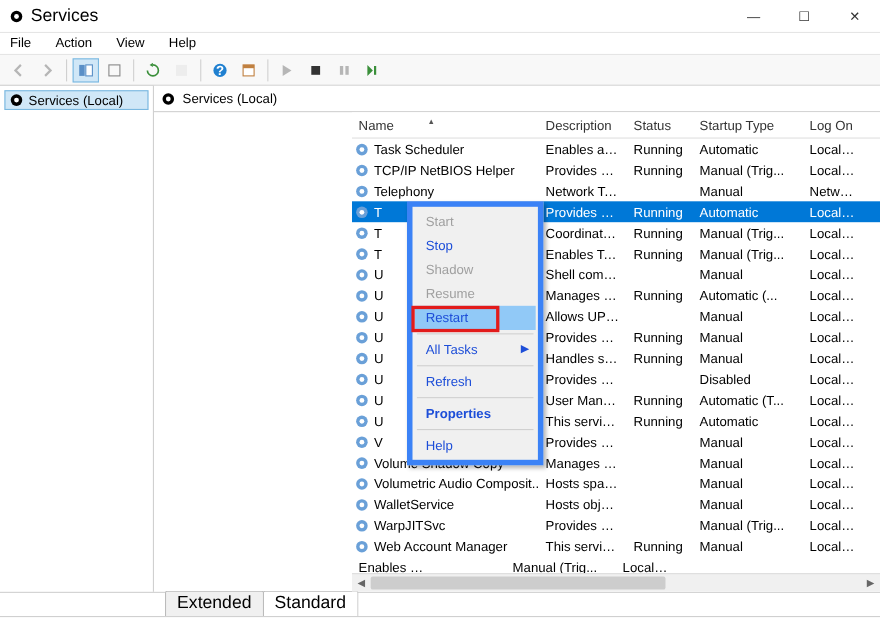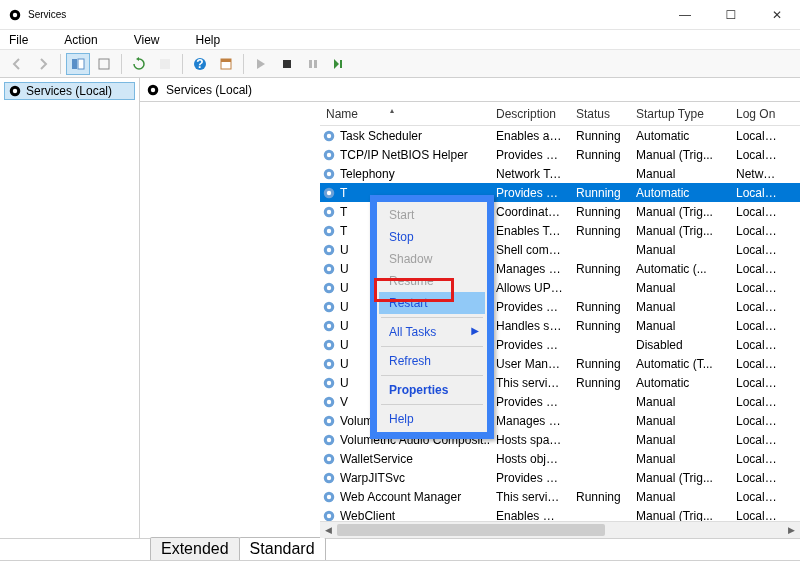--- a/index.html
+++ b/index.html
@@ -1,22 +1,22 @@
 <!DOCTYPE html>
 <html><head>
 <meta charset="utf-8">
 <style>
 * { box-sizing: border-box; margin: 0; padding: 0; font-family: "Segoe UI", Tahoma, sans-serif; font-size: 12px; }
 body { background: #fff; width: 800px; height: 566px; overflow: hidden; position: relative; }
 .title-bar { height: 30px; display: flex; align-items: center; padding-left: 8px; border-bottom: 1px solid #e5e5e5; }
 .title-bar .icon { margin-right: 6px; }
-.title-bar .title { flex: 1; font-size: 10px; }
+.title-bar .title { flex: 1; font-size: 16px; }
 .win-controls { display: flex; }
 .win-btn { width: 46px; height: 30px; display: flex; align-items: center; justify-content: center; color: #333; }
-.menu-bar { height: 20px; display: flex; align-items: center; padding-left: 5px; gap: 28px; border-bottom: 1px solid #e5e5e5; }
+.menu-bar { height: 20px; display: flex; padding-left: 5px; gap: 14px; border-bottom: 1px solid #e5e5e5; }
 .menu-item { padding: 2px 4px; }
 .toolbar { height: 28px; display: flex; align-items: center; padding-left: 5px; gap: 2px; border-bottom: 1px solid #d0d0d0; background: #f8f8f8; }
 .tool-btn { width: 24px; height: 22px; display: flex; align-items: center; justify-content: center; border: 1px solid transparent; }
 .tool-btn.disabled { opacity: 0.4; }
 .tool-sep { width: 1px; height: 20px; background: #d0d0d0; margin: 0 3px; }
 .main-area { display: flex; height: 460px; }
 .left-pane { width: 140px; border-right: 1px solid #d0d0d0; padding: 4px; }
 .left-pane .node { display: flex; align-items: center; gap: 4px; background: #d0e7f7; border: 1px solid #7ab8e0; padding: 1px 3px; }
 .right-pane { flex: 1; display: flex; flex-direction: column; position: relative; }
 .pane-header { height: 24px; display: flex; align-items: center; padding-left: 6px; gap: 6px; border-bottom: 1px solid #d0d0d0; background: #fff; }
@@ -32,21 +32,21 @@
 .sort-arrow { position: absolute; left: 70px; top: -1px; font-size: 8px; color: #555; }
 .list-body { }
 .row { display: flex; height: 19px; align-items: center; }
 .row.selected { background: #0078d7; color: #fff; }
 .row .col-name { padding-left: 2px; }
 .gear-icon { width: 14px; height: 14px; flex-shrink: 0; }
 .tabs { height: 22px; display: flex; align-items: flex-end; padding-left: 150px; border-top: 1px solid #d0d0d0; background: #fff; }
 .tab { border: 1px solid #bbb; border-bottom: none; padding: 2px 10px; background: #f0f0f0; font-size: 16px; border-radius: 2px 2px 0 0; margin-right: -1px; }
 .tab.active { background: #fff; }
 .status-bar { height: 22px; border-top: 1px solid #d0d0d0; padding: 2px 6px; font-size: 11px; color: #333; display: flex; justify-content: space-between; align-items: center; }
-.context-menu { position: absolute; left: 370px; top: 195px; width: 124px; background: #f0f0f0; border: 7px solid #3b82f6; box-shadow: 2px 2px 4px rgba(0,0,0,0.3); z-index: 100; padding: 2px; }
+.context-menu { position: absolute; left: 370px; top: 183px; width: 124px; background: #f0f0f0; border: 5px solid #3b82f6; box-shadow: 2px 2px 4px rgba(0,0,0,0.3); z-index: 100; padding: 2px; }
 .ctx-item { padding: 4px 10px; color: #1d4ed8; position: relative; }
 .ctx-item.disabled { color: #a0a0a0; }
 .ctx-item.highlighted { background: #91c9f7; }
 .ctx-item.bold { font-weight: bold; }
 .ctx-sep { height: 1px; background: #d0d0d0; margin: 3px 2px; }
 .ctx-arrow { position: absolute; right: 6px; top: 4px; font-size: 10px; }
 .red-box { position: absolute; border: 3px solid #e21b1b; left: 374px; top: 278px; width: 80px; height: 24px; z-index: 200; pointer-events: none; }
 .hscroll { position: absolute; bottom: 0; left: 180px; right: 0; height: 17px; background: #f0f0f0; border-top: 1px solid #ddd; display: flex; }
 .hscroll-track { flex: 1; position: relative; }
 .hscroll-thumb { position: absolute; left: 0; width: 60%; top: 2px; bottom: 2px; background: #cdcdcd; border-radius: 2px; }
@@ -435,27 +435,20 @@
                   <circle cx="8" cy="8" r="2.5" fill="#fff"></circle>
                 </svg></span>
               <span>Web Account Manager</span>
             </div>
             <div class="col col-desc">This service ...</div>
             <div class="col col-status">Running</div>
             <div class="col col-startup">Manual</div>
             <div class="col col-logon">Local Sy</div>
           </div>
           <div class="row">
-            <div class="col col-name">
-              <span class="gear-icon"><svg class="gear" viewBox="0 0 16 16" width="14" height="14">
-                  <circle cx="8" cy="8" r="6" fill="#6aa0d8"></circle>
-                  <circle cx="8" cy="8" r="2.5" fill="#fff"></circle>
-                </svg></span>
-              <span>WebClient</span>
-            </div>
             <div class="col col-desc">Enables Win...</div>
             <div class="col col-status"></div>
             <div class="col col-startup">Manual (Trig...</div>
             <div class="col col-logon">Local Se</div>
           </div>
         </div>
       <div class="hscroll">
         <div class="hscroll-btn">◀</div>
         <div class="hscroll-track">
             <div class="hscroll-thumb"></div>

